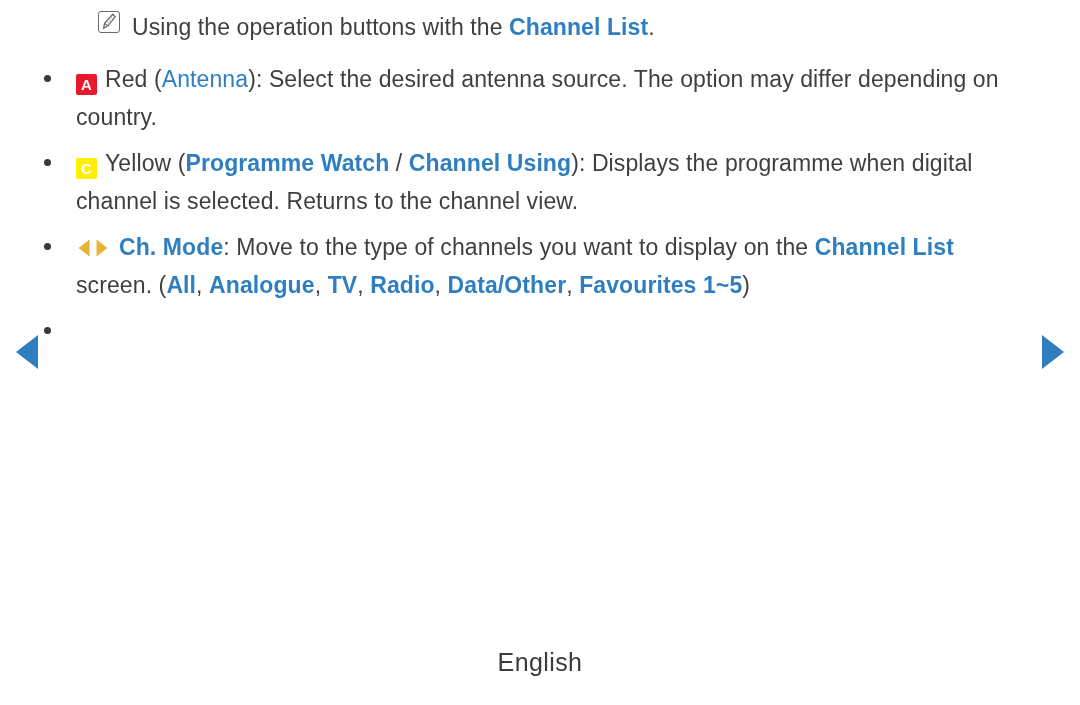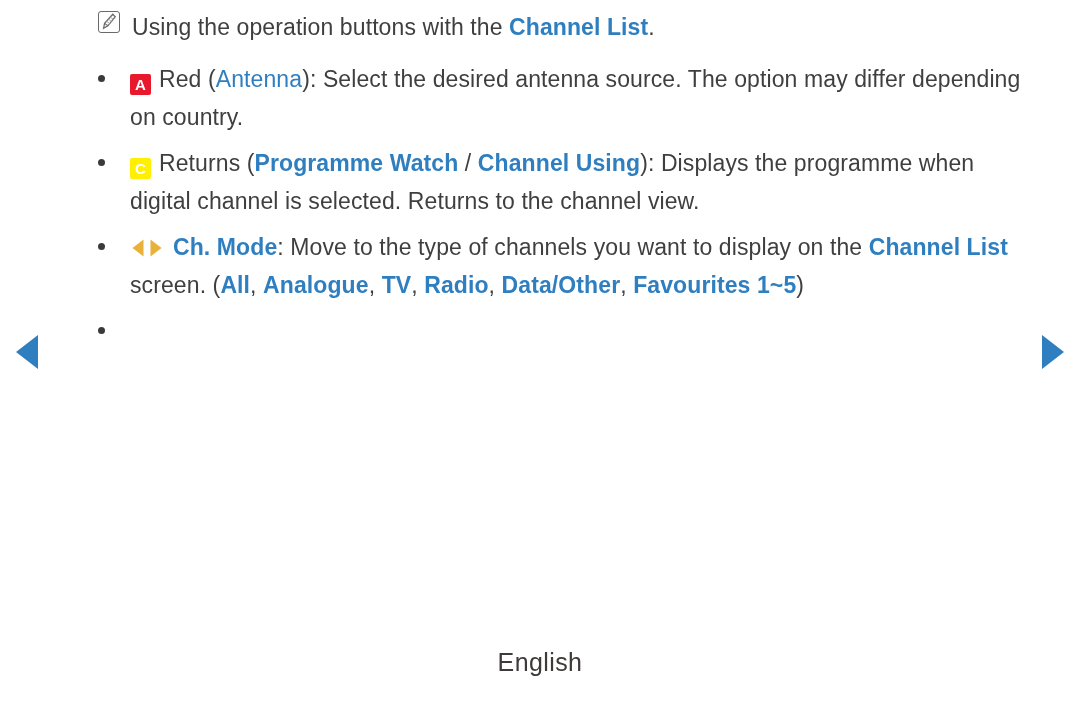--- a/index.html
+++ b/index.html
@@ -50,21 +50,21 @@
     display: flex;
     align-items: flex-start;
     padding-left: 98px;
     padding-right: 55px;
     margin-bottom: 14px;
   }
 
   .bullet-row {
     display: flex;
     align-items: flex-start;
-    padding-left: 98px;
+    padding-left: 44px;
     padding-right: 46px;
     margin-bottom: 8px;
   }
 
   .bullet {
     flex: 0 0 auto;
     width: 7px;
     height: 7px;
     border-radius: 50%;
     background: #3a3a3a;
@@ -182,21 +182,21 @@
   <div class="bullet-row">
     <span class="bullet"></span>
     <span class="row-body">
       <span class="key-square key-red">A</span><span class="gray">Red (</span><span class="blue">Antenna</span><span class="gray">): Select the desired antenna source. The option may differ depending on country.</span>
     </span>
   </div>
 
   <div class="bullet-row">
     <span class="bullet"></span>
     <span class="row-body">
-      <span class="key-square key-yellow">C</span><span class="gray">Returns (</span><span class="blue-b">Programme Watch</span><span class="gray"> / </span><span class="blue-b">Channel Using</span><span class="gray">): Displays the programme when digital channel is selected. Returns to the channel view.</span>
+      <span class="key-square key-yellow">C</span><span class="gray">Yellow (</span><span class="blue-b">Programme Watch</span><span class="gray"> / </span><span class="blue-b">Channel Using</span><span class="gray">): Displays the programme when digital channel is selected. Returns to the channel view.</span>
     </span>
   </div>
 
   <div class="bullet-row">
     <span class="bullet"></span>
     <span class="row-body">
       <span class="lr-icon">
         <svg width="34" height="20" viewBox="0 0 34 20">
           <path d="M13.5 1.5 L13.5 18.5 L2.5 10 Z" fill="#e8b23a"></path>
           <path d="M20.5 1.5 L20.5 18.5 L31.5 10 Z" fill="#e8b23a"></path>

